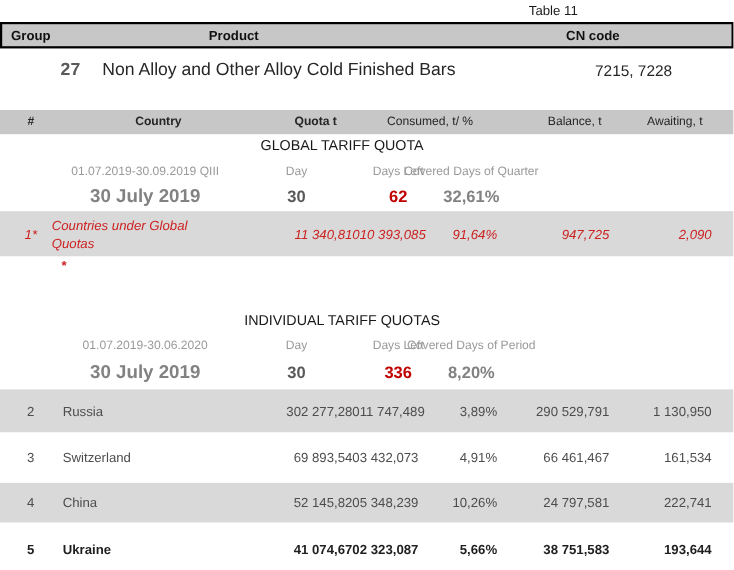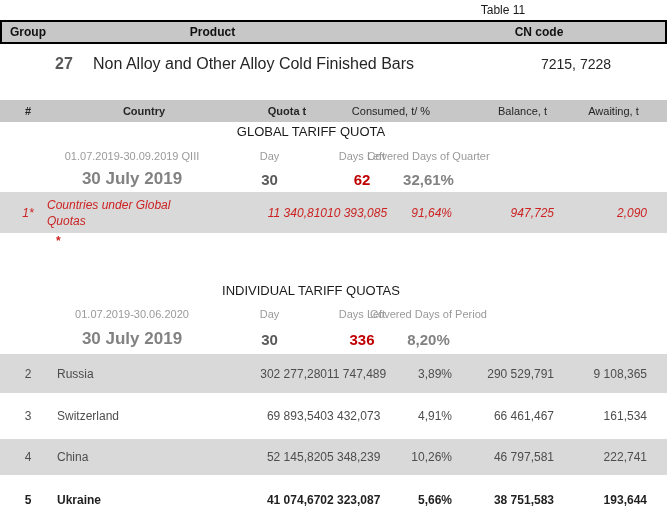--- a/index.html
+++ b/index.html
@@ -152,40 +152,40 @@
 
   <div class="abs rows-wrap">
 
     <div class="g7 drow gray r-h39">
       <div class="cell-num">2</div>
       <div class="cell-country">Russia</div>
       <div class="cell-quota nowrap">302 277,280</div>
       <div class="cell-consumed nowrap">11 747,489</div>
       <div class="cell-pct nowrap">3,89%</div>
       <div class="cell-balance nowrap">290 529,791</div>
-      <div class="cell-awaiting nowrap">9 108,365</div>
+      <div class="cell-awaiting nowrap">1 130,950</div>
     </div>
 
     <div class="g7 drow r-h46">
       <div class="cell-num">3</div>
       <div class="cell-country">Switzerland</div>
       <div class="cell-quota nowrap">69 893,540</div>
       <div class="cell-consumed nowrap">3 432,073</div>
       <div class="cell-pct nowrap">4,91%</div>
       <div class="cell-balance nowrap">66 461,467</div>
       <div class="cell-awaiting nowrap">161,534</div>
     </div>
 
     <div class="g7 drow gray r-h36">
       <div class="cell-num">4</div>
       <div class="cell-country">China</div>
       <div class="cell-quota nowrap">52 145,820</div>
       <div class="cell-consumed nowrap">5 348,239</div>
       <div class="cell-pct nowrap">10,26%</div>
-      <div class="cell-balance nowrap">46 797,581</div>
+      <div class="cell-balance nowrap">24 797,581</div>
       <div class="cell-awaiting nowrap">222,741</div>
     </div>
 
     <div class="g7 drow r-ukraine">
       <div class="cell-num">5</div>
       <div class="cell-country">Ukraine</div>
       <div class="cell-quota nowrap">41 074,670</div>
       <div class="cell-consumed nowrap">2 323,087</div>
       <div class="cell-pct nowrap">5,66%</div>
       <div class="cell-balance nowrap">38 751,583</div>

